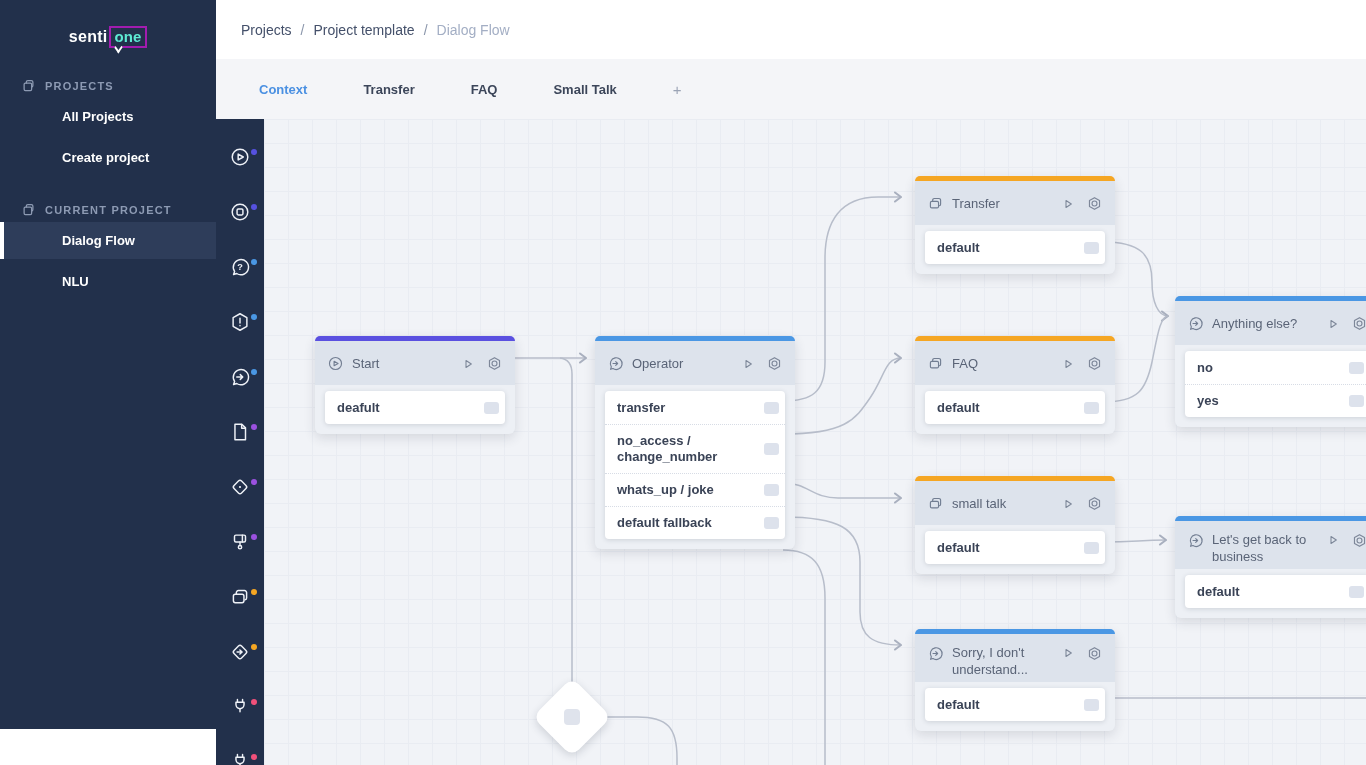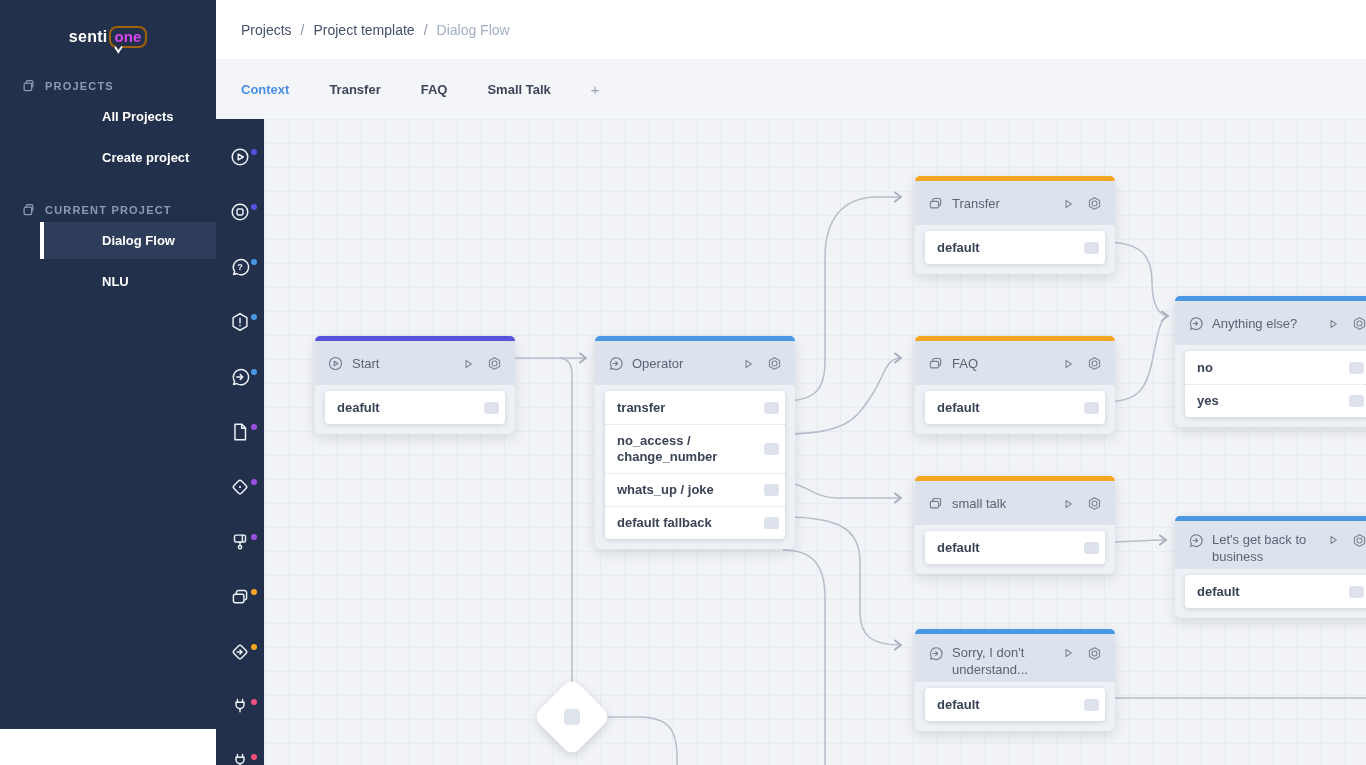--- a/index.html
+++ b/index.html
@@ -2,34 +2,34 @@
 <html><head>
 <meta charset="utf-8">
 <style>
   * { margin:0; padding:0; box-sizing:border-box; }
   html,body { width:1366px; height:765px; overflow:hidden; font-family:"Liberation Sans", sans-serif; background:#fff; }
 
   
   .sidebar { position:absolute; left:0; top:0; width:216px; height:729px; background:#22304b; z-index:5; }
   .logo { display:flex; align-items:center; justify-content:center; gap:1px; padding-top:21px; height:52px; }
   .logo-prefix { color:#fff; font-size:16px; font-weight:bold; letter-spacing:.3px; }
-  .logo-box { position:relative; border:2px solid #a16207; border-radius:8px; padding:0 4px 1px 4px; color:#d946ef; font-size:15px; font-weight:bold; }
+  .logo-box { position:relative; border:2px solid #a21caf; border-radius:0; padding:0 4px 1px 4px; color:#5eead4; font-size:15px; font-weight:bold; }
   .logo-tail { position:absolute; left:4px; bottom:-5px; width:7px; height:7px; background:#22304b; border-right:2px solid #fff; border-bottom:2px solid #fff; transform:rotate(55deg) skewX(20deg); }
   .nav-section { margin-top:26px; }
   .nav-header { display:flex; align-items:center; gap:9px; padding:0 0 0 21px; color:#8d9ab3; font-size:11px; font-weight:bold; letter-spacing:1.2px; height:16px; }
   .nav-header svg { flex:0 0 auto; color:#8d9ab3; }
-  .nav-item { padding:11px 0 11px 58px; color:#fff; font-size:13px; font-weight:bold; margin-top:4px; cursor:pointer; border-left:4px solid transparent;margin-left:40px; }
+  .nav-item { padding:11px 0 11px 58px; color:#fff; font-size:13px; font-weight:bold; margin-top:4px; cursor:pointer; border-left:4px solid transparent; }
   .nav-item.active { background:#2e3d5a; border-left:4px solid #fff; }
 
   
   .topbar { position:absolute; left:216px; top:0; width:1150px; height:59px; background:#fff; display:flex; align-items:center; padding-left:25px; z-index:4; }
   .crumb { font-size:14px; color:#44506a; }
   .crumb.muted { color:#a3aec4; }
   .crumb-sep { color:#8b96ab; margin:0 9px; font-size:14px; }
-  .tabbar { position:absolute; left:216px; top:59px; width:1150px; height:60px; background:#f4f5f8; display:flex; align-items:center; gap:40px; padding-left:25px; z-index:4; }
+  .tabbar { position:absolute; left:216px; top:59px; width:1150px; height:60px; background:#f4f5f8; display:flex; align-items:center; gap:56px; padding-left:43px; z-index:4; }
   .tab { font-size:13px; font-weight:bold; color:#3c465a; cursor:pointer; }
   .tab.active { color:#4a90e2; }
   .tab.add { color:#9aa3b5; font-weight:normal; font-size:15px; }
 
   
   .toolstrip { position:absolute; left:216px; top:119px; width:48px; height:646px; background:#22304b; z-index:3; overflow:hidden; }
   .tool { position:relative; width:48px; height:55px; display:flex; align-items:center; justify-content:center; color:#eef1f7; cursor:pointer; }
   .tool:first-child { margin-top:10px; }
   .tool .dot { position:absolute; right:7px; top:50%; margin-top:-8px; width:6px; height:6px; border-radius:50%; }
 

